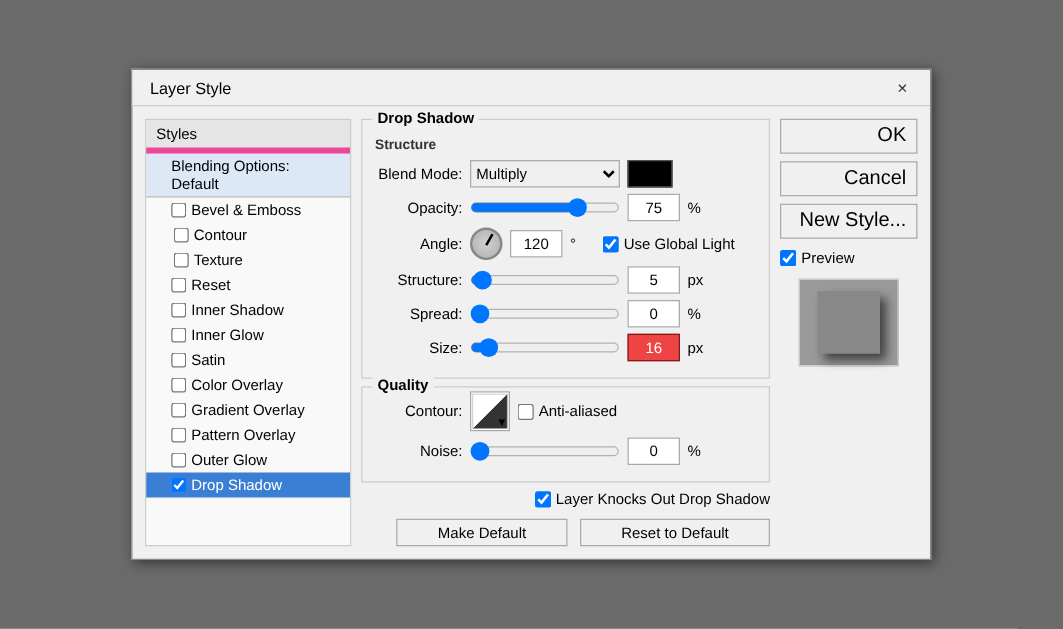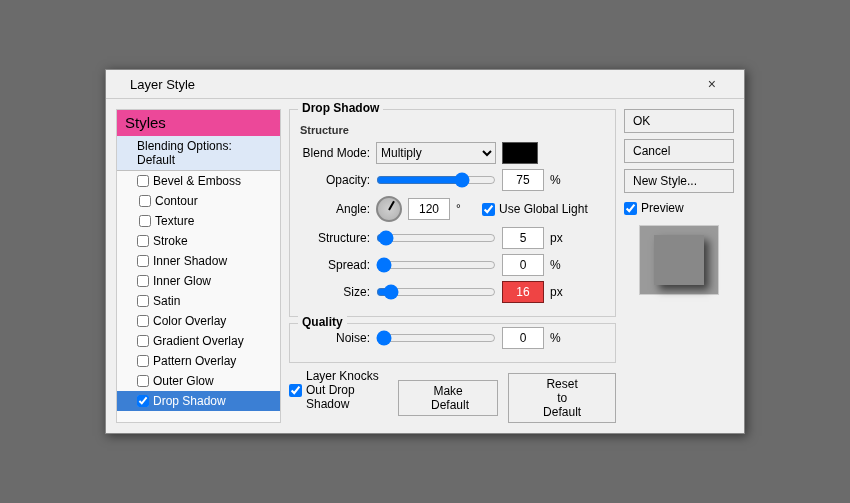--- a/index.html
+++ b/index.html
@@ -15,21 +15,21 @@
     }
     .dialog {
       background: #f0f0f0;
       border: 1px solid #888;
       width: 640px;
       box-shadow: 2px 2px 10px rgba(0,0,0,0.5);
     }
     .title-bar {
       background: #f0f0f0;
       border-bottom: 1px solid #ccc;
-      padding: 6px 24px;
+      padding: 6px 14px;
       display: flex;
       justify-content: space-between;
       align-items: center;
     }
     .title-bar-text {
       font-weight: normal;
       font-size: 13px;
     }
     .close-btn {
       cursor: pointer;
@@ -45,24 +45,24 @@
       gap: 8px;
     }
     
     .sidebar {
       width: 165px;
       flex-shrink: 0;
       border: 1px solid #ccc;
       background: #f9f9f9;
     }
     .sidebar-header {
-      background: #ec4899;
+      background: #e5e5e5;
       padding: 4px 8px;
-      font-size: 15px;
-      border-bottom: 1px solid #ec4899;
+      font-size: 12px;
+      border-bottom: 5px solid #ec4899;
     }
     .sidebar-item {
       padding: 3px 20px;
       font-size: 12px;
       cursor: pointer;
       display: flex;
       align-items: center;
       gap: 4px;
     }
     .sidebar-item.active {
@@ -224,25 +224,25 @@
     .right-panel {
       width: 110px;
       flex-shrink: 0;
       display: flex;
       flex-direction: column;
       gap: 6px;
     }
     .right-btn {
       width: 100%;
       padding: 4px 8px;
-      font-size: 12px;
+      font-size: 16px;
       border: 1px solid #aaa;
       background: #f0f0f0;
       cursor: pointer;
-      text-align: left;
+      text-align: right;
     }
     .right-btn.primary {
       background: #f0f0f0;
     }
     .preview-box {
       border: 1px solid #ccc;
       background: #9a9a9a;
       width: 80px;
       height: 70px;
       margin: 4px auto;
@@ -287,21 +287,21 @@
       <div class="sidebar-item sidebar-sub">
         <input type="checkbox" style="">
         <span>Contour</span>
       </div>
       <div class="sidebar-item sidebar-sub">
         <input type="checkbox" style="">
         <span>Texture</span>
       </div>
       <div class="sidebar-item">
         <input type="checkbox" style="">
-        <span>Stroke</span>
+        <span>Reset</span>
       </div>
       <div class="sidebar-item">
         <input type="checkbox" style="">
         <span>Inner Shadow</span>
       </div>
       <div class="sidebar-item">
         <input type="checkbox" style="">
         <span>Inner Glow</span>
       </div>
       <div class="sidebar-item">
@@ -379,30 +379,46 @@
           <span class="form-label">Size:</span>
           <input type="range" min="0" max="250" value="16" style="">
           <input type="text" class="num-input highlight" value="16" style="">
           <span class="unit-label">px</span>
         </div>
       </div>
 
       <div class="section-group" style="padding-top: 3px;">
         <span class="section-title">Quality</span>
 
+        <div class="form-row">
+          <span class="form-label">Contour:</span>
+          <div class="contour-thumb">
+            <svg viewBox="0 0 28 28">
+              <polygon points="0,28 28,0 28,28" fill="#333"></polygon>
+              <polygon points="0,28 28,0 0,0" fill="white"></polygon>
+              <rect x="0" y="0" width="28" height="28" fill="none" stroke="#aaa" stroke-width="1"></rect>
+            </svg>
+
+            <span style="position:absolute;right:1px;bottom:1px;font-size:9px;">▼</span>
+          </div>
+          <label class="checkbox-label">
+            <input type="checkbox" style="">
+            <span>Anti-aliased</span>
+          </label>
+        </div>
 
         <div class="form-row">
           <span class="form-label">Noise:</span>
           <input type="range" min="0" max="100" value="0" style="">
           <input type="text" class="num-input" value="0" style="">
           <span class="unit-label">%</span>
         </div>
       </div>
 
-      <div style="display:flex; flex-direction:row; align-items:flex-start; gap:5px;">
+      <div style="display:flex; flex-direction:column; align-items:flex-end; gap:5px;">
         <label class="checkbox-label">
           <input type="checkbox" checked="" style="">
           <span>Layer Knocks Out Drop Shadow</span>
         </label>
         <div class="footer-row">
           <button class="btn">Make Default</button>
           <button class="btn">Reset to Default</button>
         </div>
       </div>
     </div>

